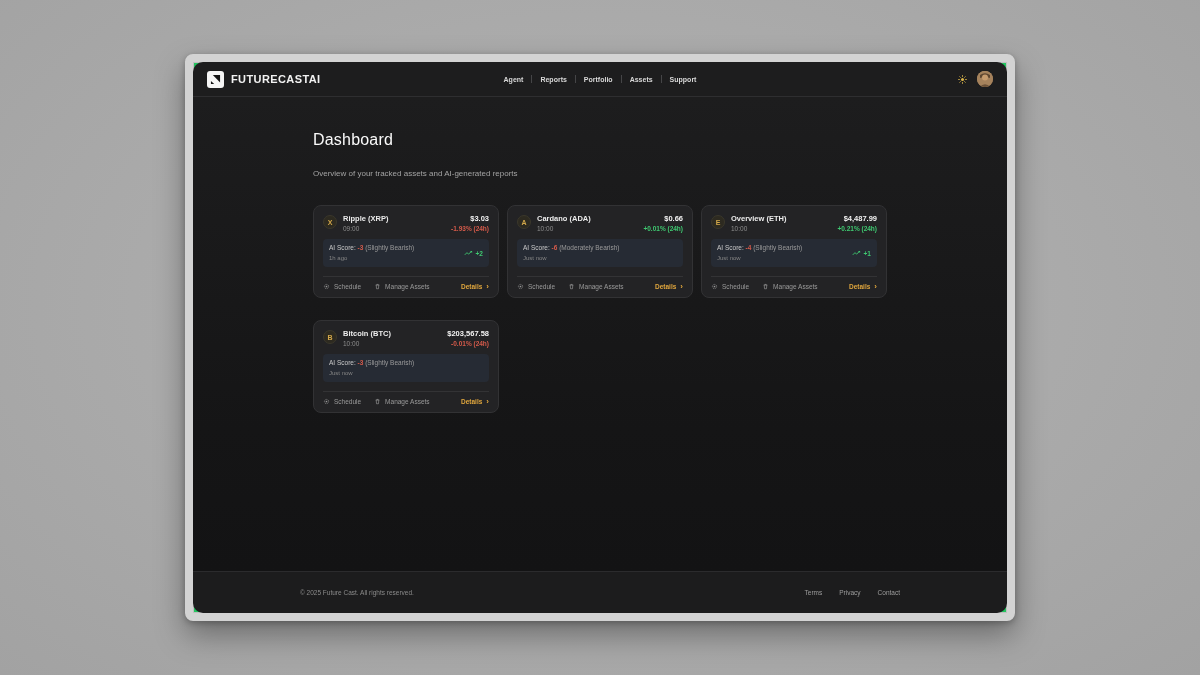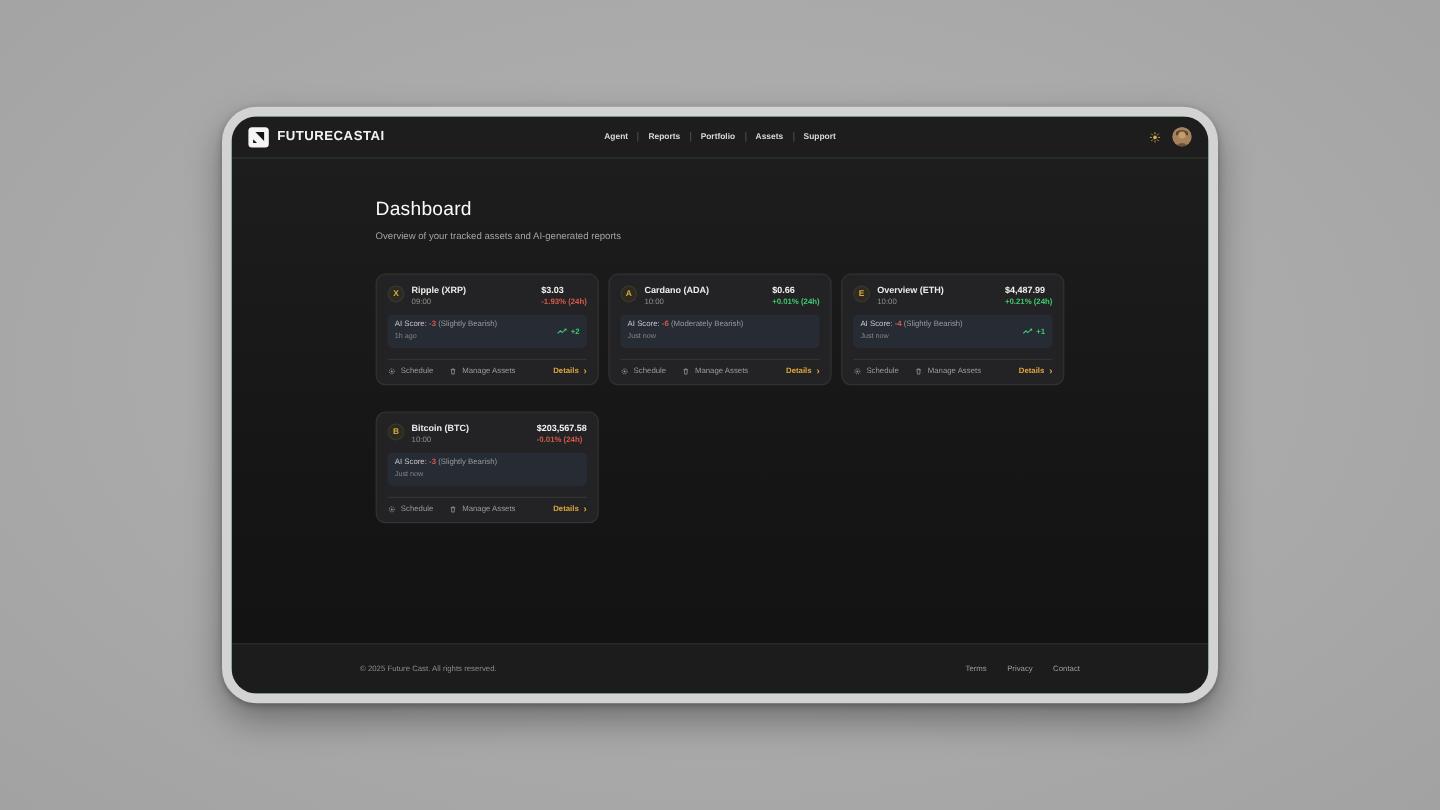--- a/index.html
+++ b/index.html
@@ -4,24 +4,24 @@
 <style>
   * { margin:0; padding:0; box-sizing:border-box; }
   html,body { width:1200px; height:675px; overflow:hidden; }
   body {
     font-family:"Liberation Sans", sans-serif;
     background:radial-gradient(ellipse at 50% 45%, #b2b2b2 0%, #aaaaaa 55%, #a2a2a2 100%);
     display:flex; align-items:center; justify-content:center;
   }
   
   .frame {
-    width:830px; height:497px;
+    width:830px; height:567px;
     border:8px solid #d3d3d3;
-    border-radius:29px;
-    background:#15803d;
+    border-radius:8px;
+    background:#22c55e;
     box-shadow:0 14px 30px rgba(0,0,0,.35), 0 2px 6px rgba(0,0,0,.25), inset 0 0 0 1px #bfbfbf;
     overflow:hidden;
     display:flex; flex-direction:column;
   }
   .app { display:flex; flex-direction:column; width:100%; height:100%; border-radius:10px; overflow:hidden; }
   
   .header {
     height:35px; flex:0 0 35px;
     background:#1d1d1e;
     border-bottom:1px solid #2e2e30;
@@ -45,21 +45,21 @@
     position:relative;
   }
   
   .main {
     flex:1 1 auto;
     background:linear-gradient(#1d1d1e, #151516 70%, #131314);
     overflow:hidden;
   }
   .container { width:574px; margin:0 auto; padding-top:34px; }
   .page-title { color:#fafafa; font-size:16px; font-weight:normal; letter-spacing:.2px; }
-  .page-subtitle { color:#a3a3a3; font-size:8px; margin-top:8px; }
+  .page-subtitle { color:#a3a3a3; font-size:8px; margin-top:20px; }
   .grid {
     margin-top:15px;
     display:grid; grid-template-columns:repeat(3, 1fr);
     column-gap:8px; row-gap:10px;
   }
   
   .card {
     background:#232325;
     border:1px solid #323234;
     border-radius:8px;
@@ -70,21 +70,21 @@
   .card-top { display:flex; align-items:flex-start; }
   .coin-avatar {
     width:14px; height:14px; border-radius:50%;
     background:#2d2a20; border:1px solid #3a372b;
     color:#d3a84a; font-size:7px; font-weight:bold;
     display:flex; align-items:center; justify-content:center;
     flex:0 0 14px; margin-right:6px; margin-top:1px;
   }
   .coin-name { color:#ececec; font-size:7.5px; font-weight:bold; line-height:9px; }
   .coin-time { color:#8d8d8d; font-size:6.5px; line-height:9px; margin-top:1px; }
-  .card-top-right { margin-left:auto; text-align:left; }
+  .card-top-right { margin-left:auto; text-align:right; }
   .coin-price { color:#f3f3f3; font-size:7.5px; font-weight:bold; line-height:9px; }
   .coin-change { font-size:6.5px; line-height:9px; margin-top:1px; font-weight:bold; }
   .neg { color:#d45a4a; }
   .pos { color:#3fc971; }
   .ai-panel {
     margin-top:6px;
     background:#262b34;
     border-radius:4px;
     padding:4px 6px;
     display:flex; align-items:center;

